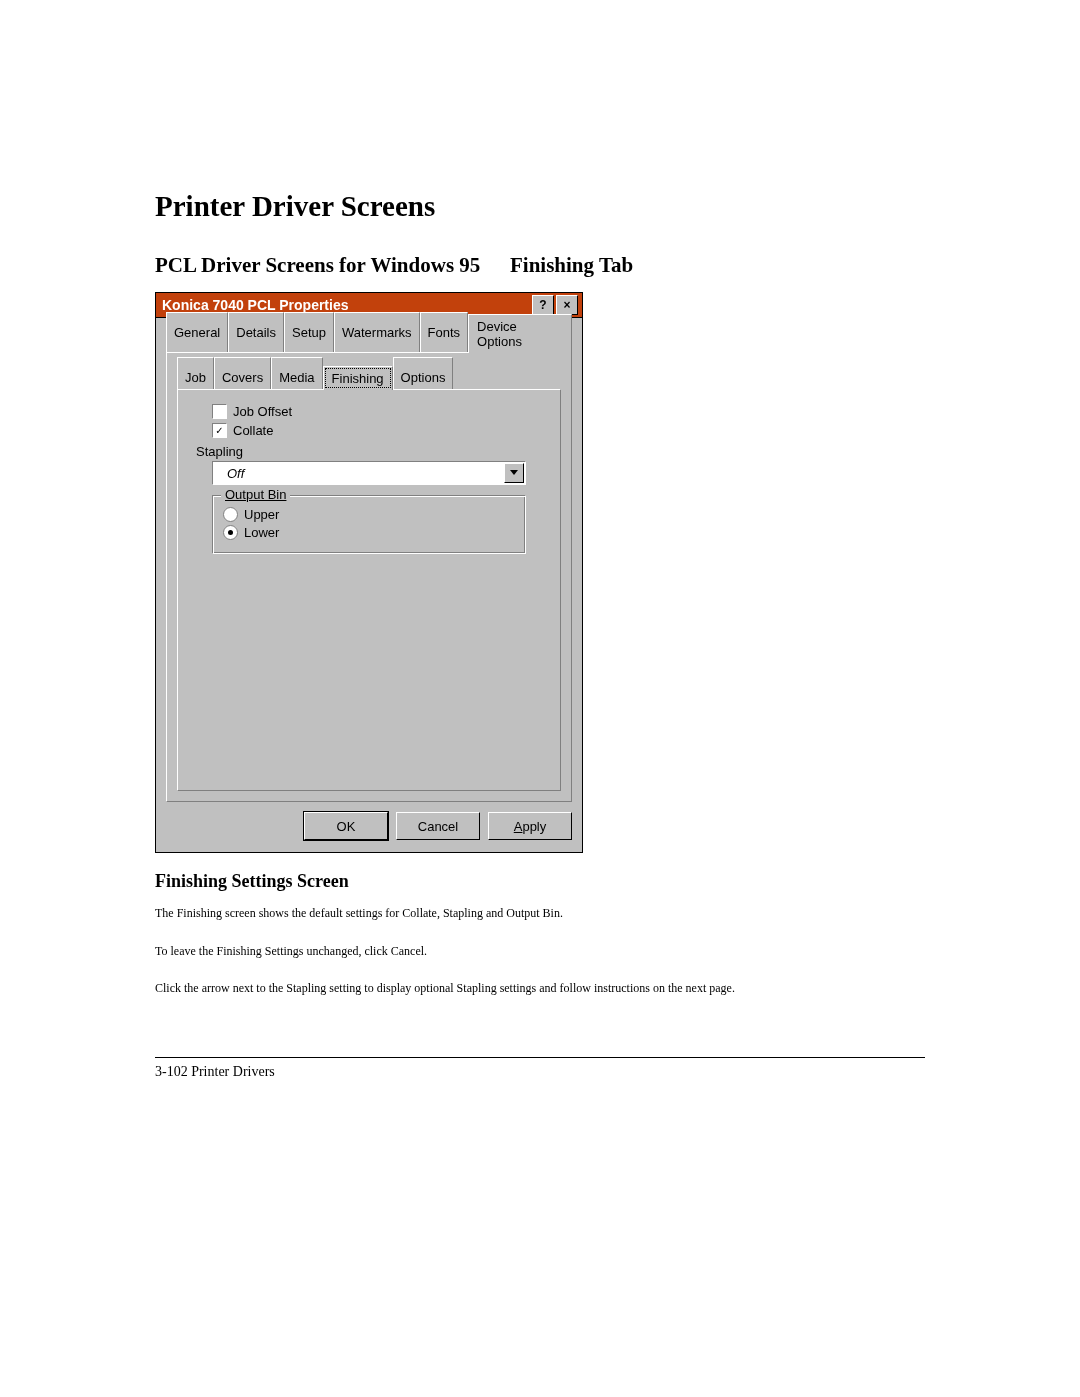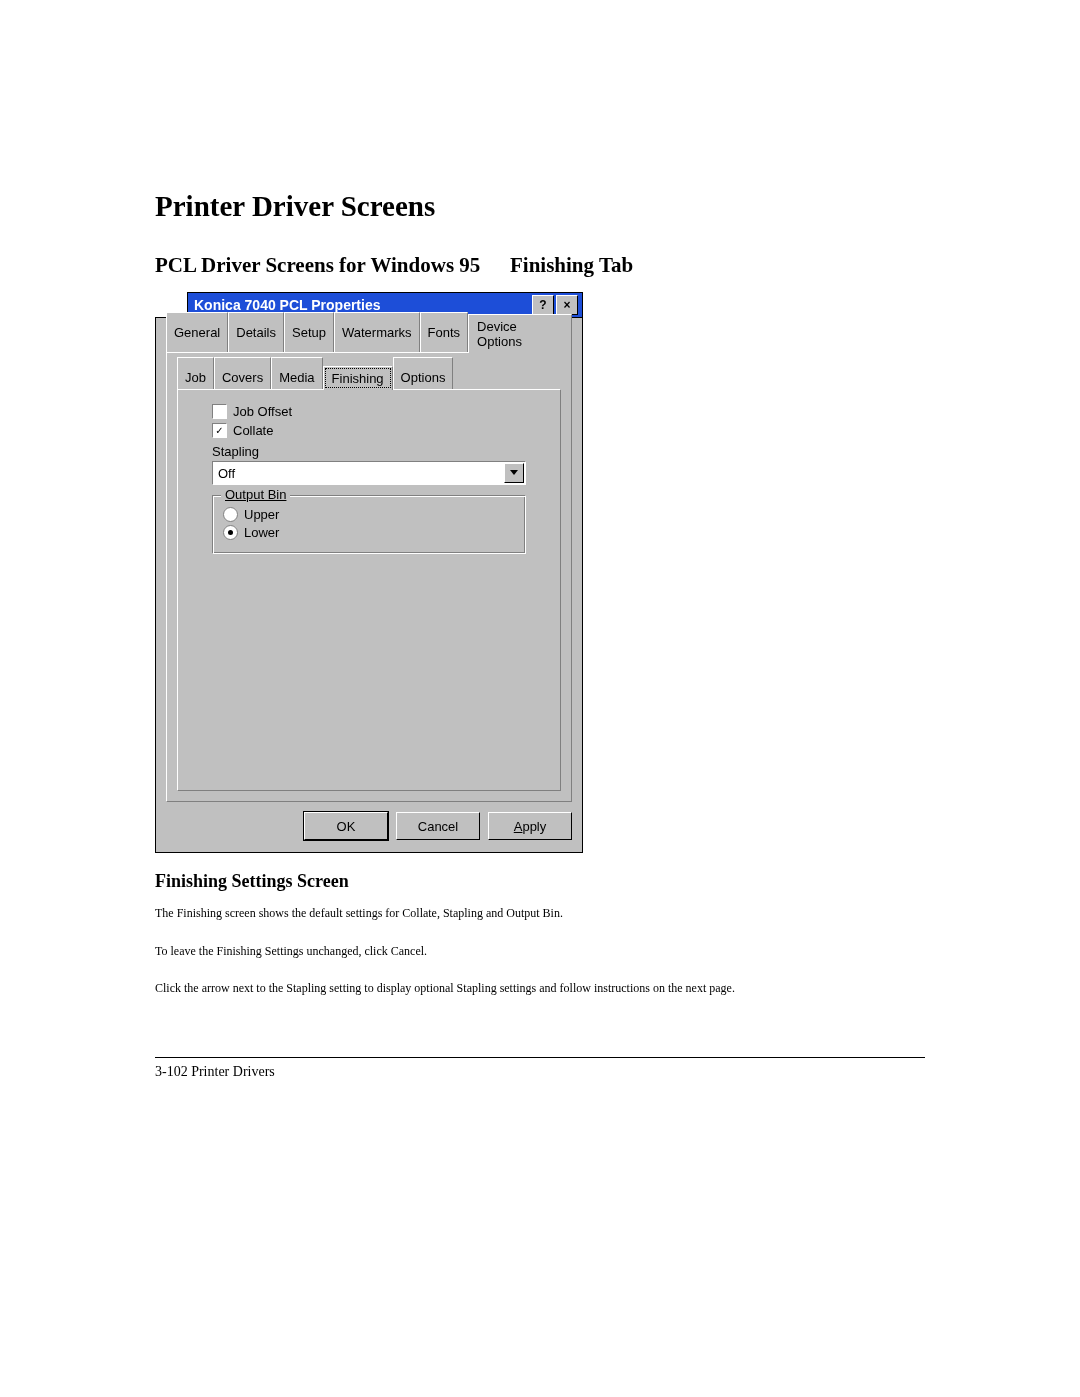--- a/index.html
+++ b/index.html
@@ -32,31 +32,30 @@
 
   
   .dlg-wrap {
     width: 428px;
     font-family: "MS Sans Serif", Tahoma, Arial, sans-serif;
     font-size: 13px;
     color: #000;
     margin-bottom: 18px;
   }
   .titlebar {
-    background: #1d4ed8;
+    background: #c2410c;
     color: #fff;
     height: 24px;
     display: flex;
     align-items: center;
     padding: 0 4px 0 6px;
     border: 1px solid #000;
     border-bottom: none;
     font-weight: bold;
     font-size: 14px;
-    margin-left: 32px;
   }
   .titlebar .caption { flex: 1; }
   .win-btn {
     width: 20px;
     height: 18px;
     background: #c0c0c0;
     border-top: 1px solid #fff;
     border-left: 1px solid #fff;
     border-right: 1px solid #000;
     border-bottom: 1px solid #000;
@@ -131,37 +130,38 @@
     display: inline-flex;
     align-items: center;
     justify-content: center;
     font-size: 10px;
     margin-right: 6px;
     font-family: Arial, sans-serif;
   }
   .chkbox .mark { line-height: 10px; }
 
   .stapling-label {
-    margin: 6px 0 2px 24px;
+    margin: 6px 0 2px 8px;
   }
   .dropdown {
     margin: 0 24px 10px 24px;
     height: 22px;
     background: #fff;
     border-top: 1px solid #808080;
     border-left: 1px solid #808080;
     border-right: 1px solid #fff;
     border-bottom: 1px solid #fff;
     display: flex;
     align-items: center;
   }
   .dropdown .dd-text {
     flex: 1;
-    padding: 0 5px;
-    font-size: 13px;
+    padding: 0 14px;
+    font-size: 13px;
+    font-style: italic;
   }
   .dropdown .dd-btn {
     width: 18px;
     height: 18px;
     margin: 1px;
     background: #c0c0c0;
     border-top: 1px solid #fff;
     border-left: 1px solid #fff;
     border-right: 1px solid #000;
     border-bottom: 1px solid #000;

